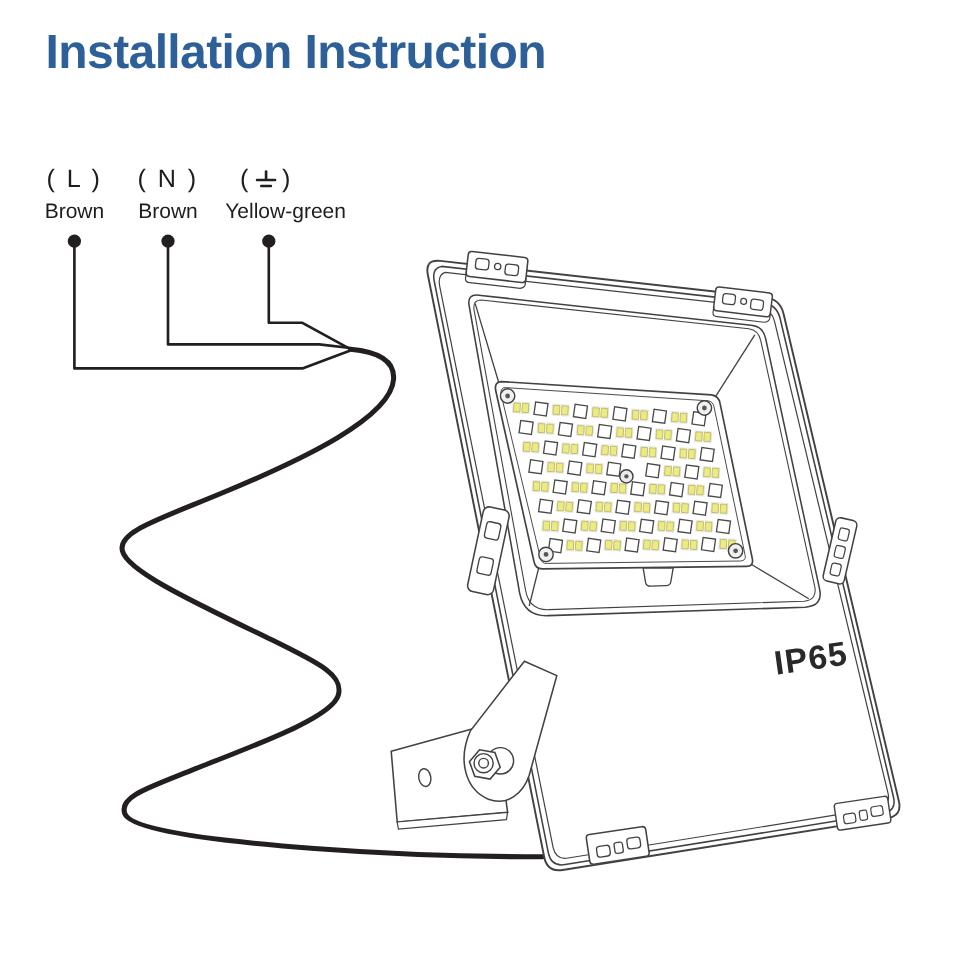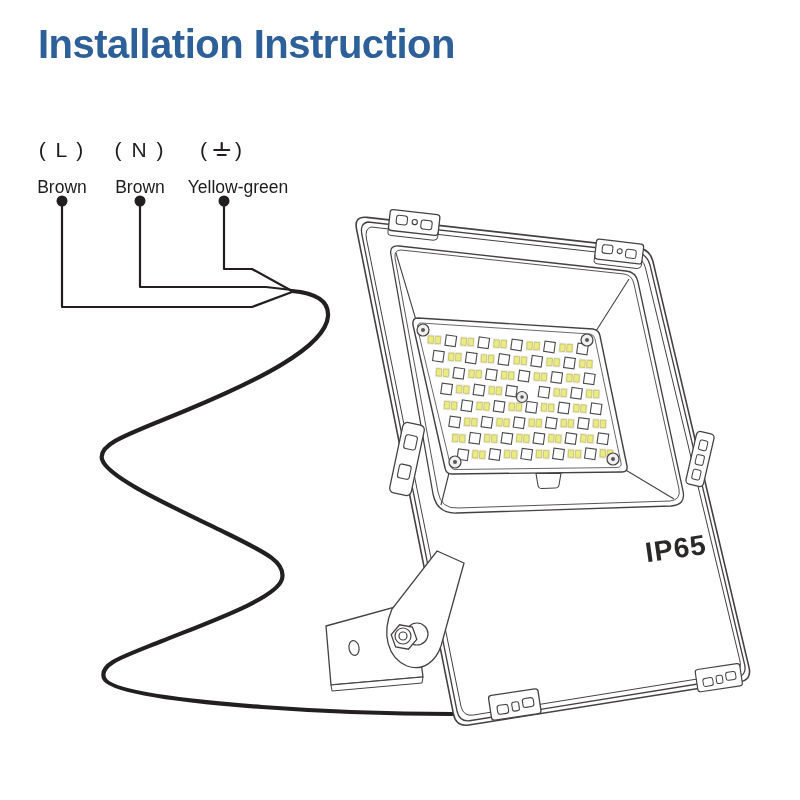--- a/index.html
+++ b/index.html
@@ -3,21 +3,21 @@
 <meta charset="utf-8">
 <style>
   html,body{margin:0;padding:0;background:#ffffff;}
   #stage{position:relative;width:800px;height:800px;background:#ffffff;overflow:hidden;
          font-family:"Liberation Sans", sans-serif;}
   #page-title{position:absolute;left:38px;top:22px;margin:0;font-size:40px;font-weight:700;
               letter-spacing:-0.5px;color:var(--title-color,#2d5f99);}
   .wire-label{position:absolute;transform:translateX(-50%);text-align:center;color:#1f1c1c;}
   .terminal{font-size:21px;font-weight:400;letter-spacing:2px;white-space:nowrap;height:26px;
             display:flex;align-items:center;justify-content:center;}
-  .color-name{font-size:17.5px;margin-top:14px;white-space:nowrap;}
+  .color-name{font-size:17.5px;margin-top:3px;white-space:nowrap;}
   #diagram-svg{position:absolute;left:0;top:0;}
   .earth-wrap{display:inline-flex;align-items:center;gap:3px;transform:translateX(-16px);}
 </style>
 </head>
 <body>
 
 <div id="stage">
 
   <h1 id="page-title">Installation Instruction</h1>
 

